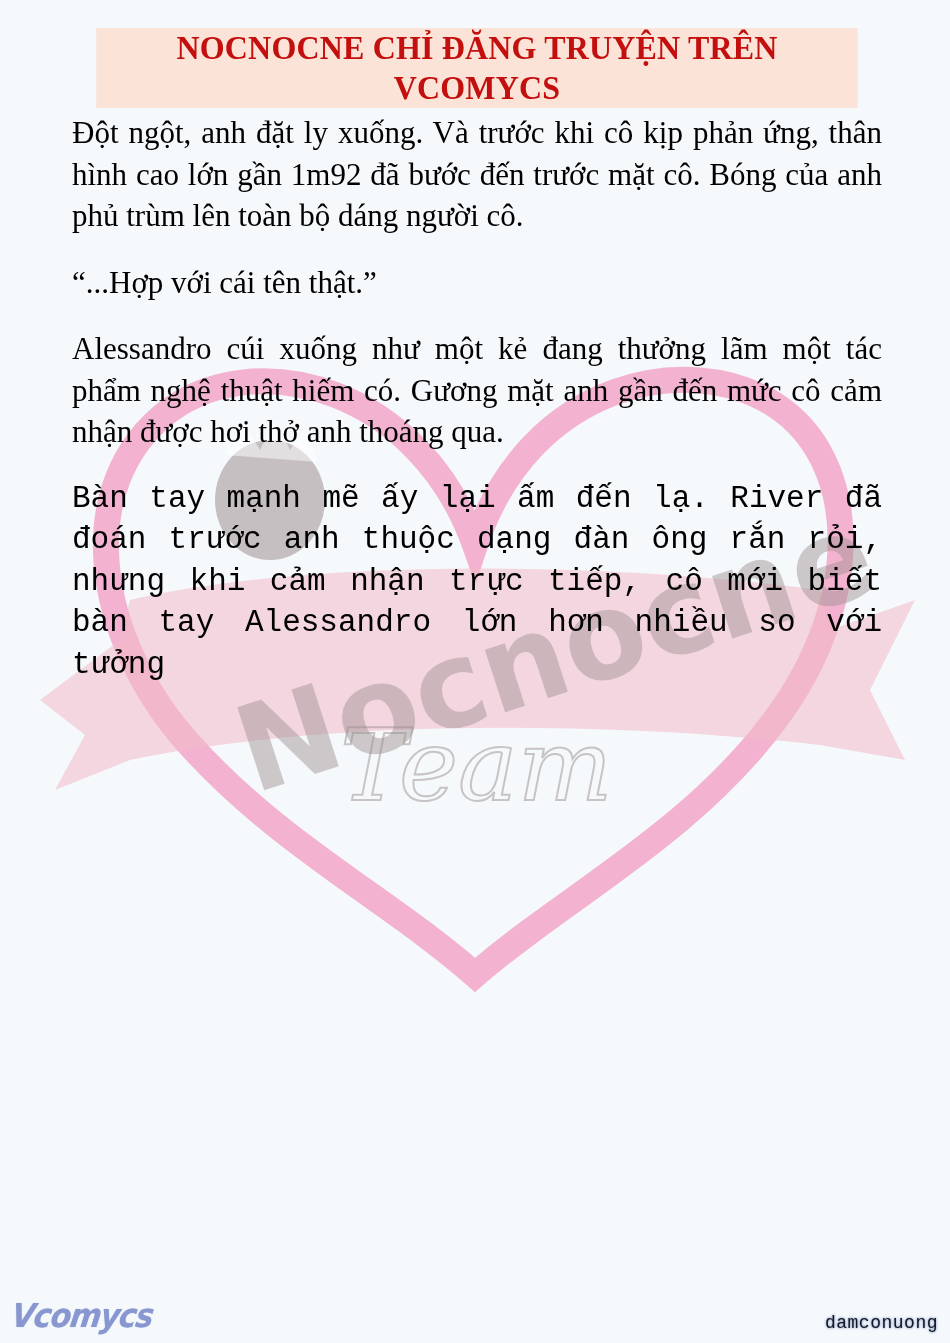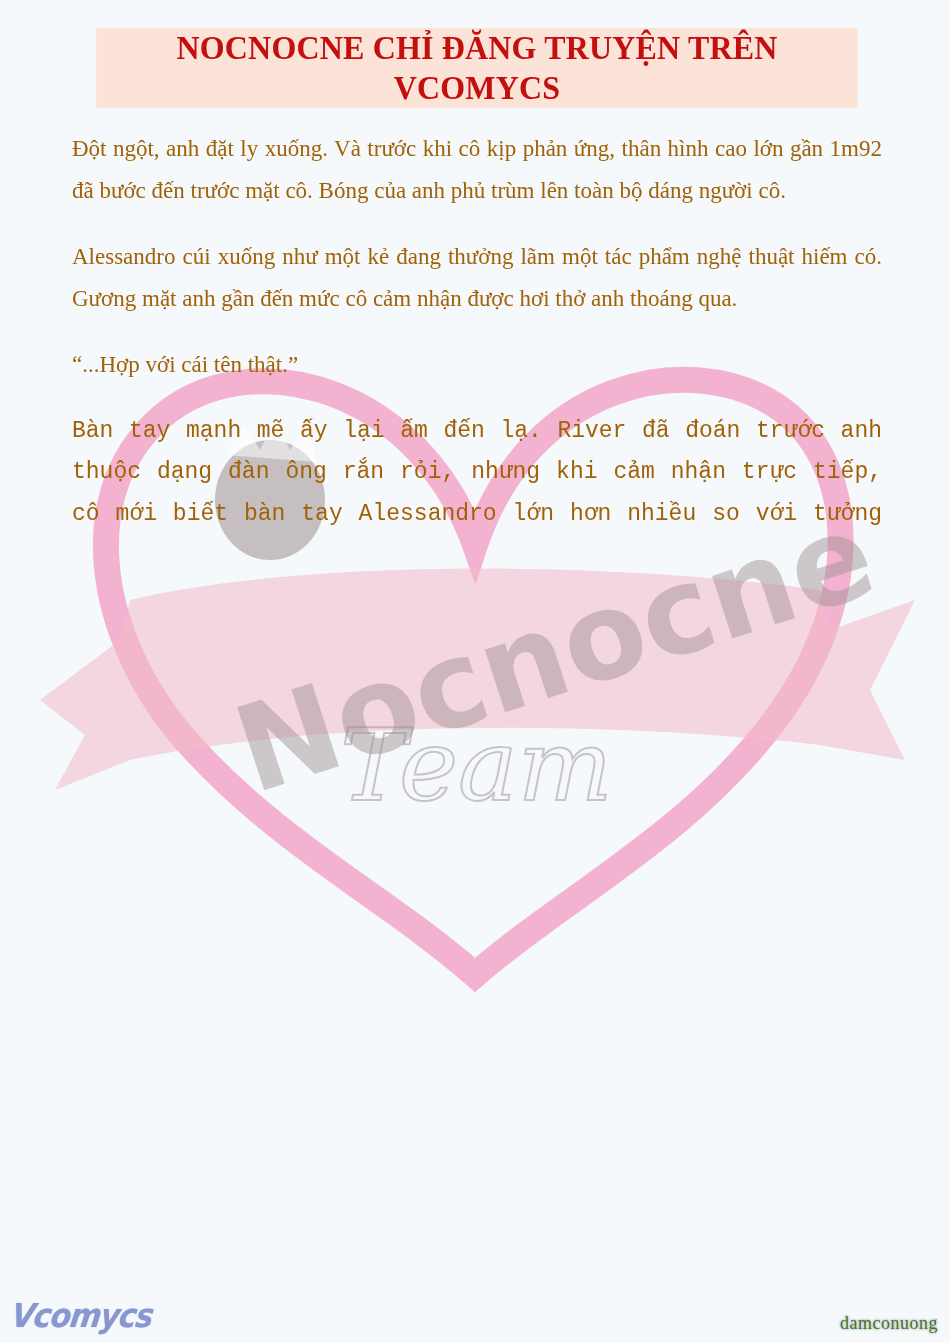--- a/index.html
+++ b/index.html
@@ -39,23 +39,23 @@
       font-family: "Liberation Serif", "DejaVu Serif", serif;
       font-weight: bold;
       font-size: 34px;
       letter-spacing: 0.2px;
       line-height: 40px;
       padding: 0 2px;
       transform: scaleX(0.94);
       transform-origin: center;
     }
     .body-text {
-      margin-top: 20px;
-      color: #a16207;
-      font-size: 23px;
+      margin-top: 4px;
+      color: #000000;
+      font-size: 31px;
       line-height: 41.5px;
     }
     .body-text p {
       margin: 0 0 25px 0;
       text-align: justify;
     }
     .body-text p.last {
       text-align-last: justify;
       font-family: Liberation Mono, monospace;
     }
@@ -71,23 +71,23 @@
       color: #8897cf;
       letter-spacing: -1px;
       transform: skewX(-8deg) scaleY(1.1);
       text-shadow: 0 0 1px #aab6e3;
     }
     .footer-mark {
       position: absolute;
       right: 12px;
       top: 1313px;
       z-index: 2;
-      font-family: Liberation Serif, serif;
+      font-family: Liberation Mono, monospace;
       font-size: 18px;
-      color: #4d7c0f;
+      color: #0f172a;
       text-shadow: 0 0 2px #9aa7c6, 0 0 3px #9aa7c6;
       letter-spacing: 0.5px;
     }
   </style>
 </head>
 <body>
 
 <svg class="watermark" viewBox="0 0 950 1343" xmlns="http://www.w3.org/2000/svg">
 
   <path d="M475 545 C 420 390, 260 345, 170 410 C 70 485, 95 640, 190 745 C 280 845, 390 900, 475 975 C 560 900, 690 835, 775 720 C 865 600, 860 460, 775 405 C 690 350, 530 380, 475 545 Z" fill="none" stroke="#f2a7c8" stroke-width="26" opacity="0.85"></path>
@@ -101,20 +101,20 @@
   <text x="340" y="800" font-family="DejaVu Serif, serif" font-style="italic" font-size="100" fill="none" stroke="#9c8f8f" stroke-width="2" opacity="0.5">Team</text>
 </svg>
 
 <div class="page">
   <div class="title-wrap">
     <span class="title">NOCNOCNE CHỈ ĐĂNG TRUYỆN TRÊN VCOMYCS</span>
   </div>
 
   <div class="body-text">
     <p>Đột ngột, anh đặt ly xuống. Và trước khi cô kịp phản ứng, thân hình cao lớn gần 1m92 đã bước đến trước mặt cô. Bóng của anh phủ trùm lên toàn bộ dáng người cô.</p>
+    <p>“...Hợp với cái tên thật.”</p>
     <p>Alessandro cúi xuống như một kẻ đang thưởng lãm một tác phẩm nghệ thuật hiếm có. Gương mặt anh gần đến mức cô cảm nhận được hơi thở anh thoáng qua.</p>
-    <p>“...Hợp với cái tên thật.”</p>
     <p class="last">Bàn tay mạnh mẽ ấy lại ấm đến lạ. River đã đoán trước anh thuộc dạng đàn ông rắn rỏi, nhưng khi cảm nhận trực tiếp, cô mới biết bàn tay Alessandro lớn hơn nhiều so với tưởng</p>
   </div>
 </div>
 
 <div class="footer-logo">Vcomycs</div>
 <div class="footer-mark">damconuong</div>
 
 </body></html>

